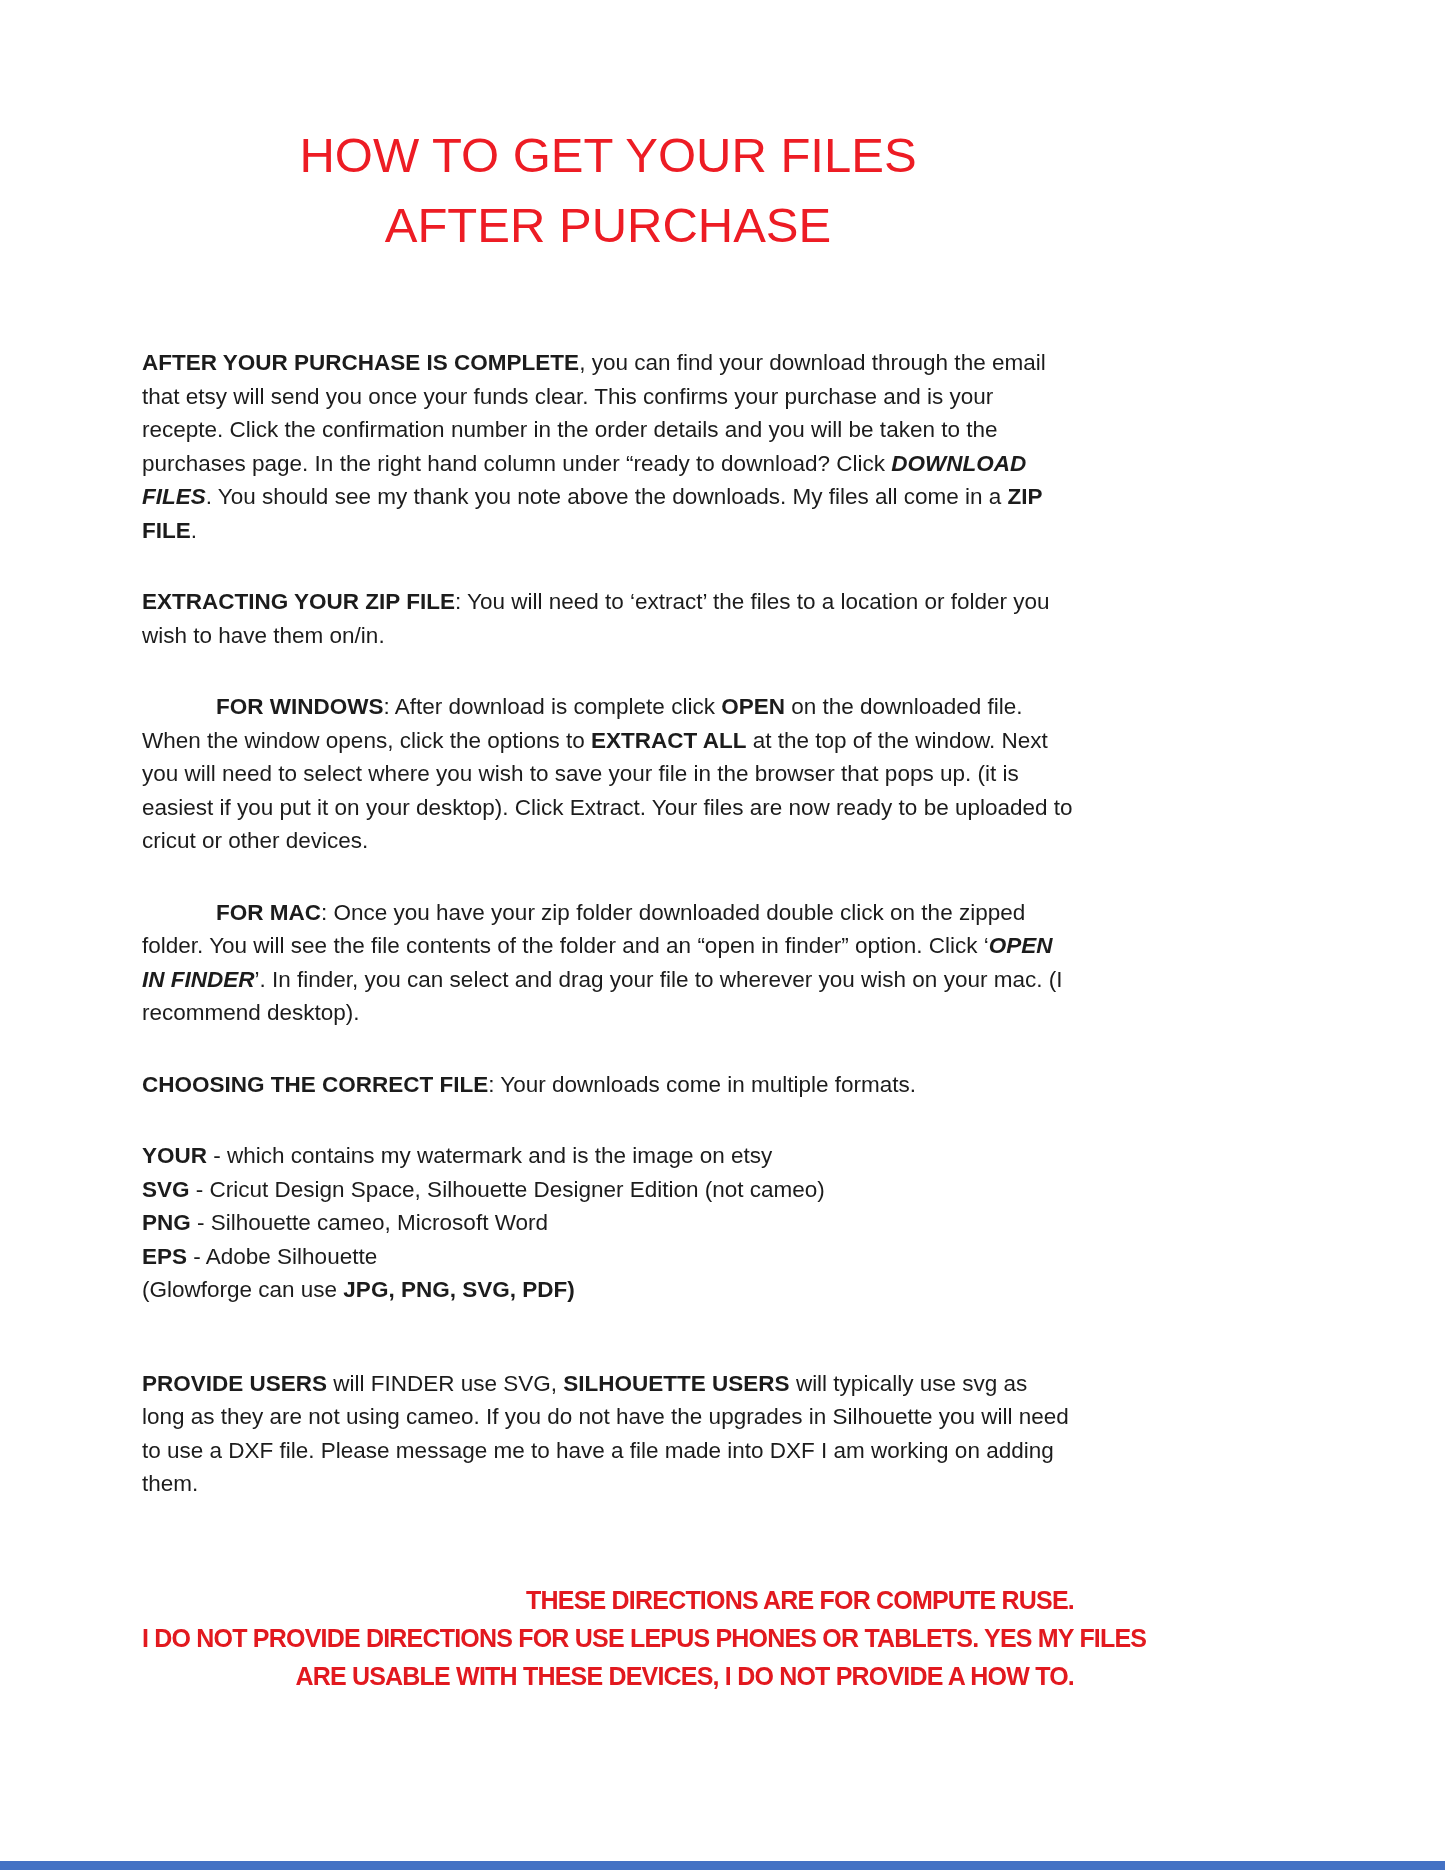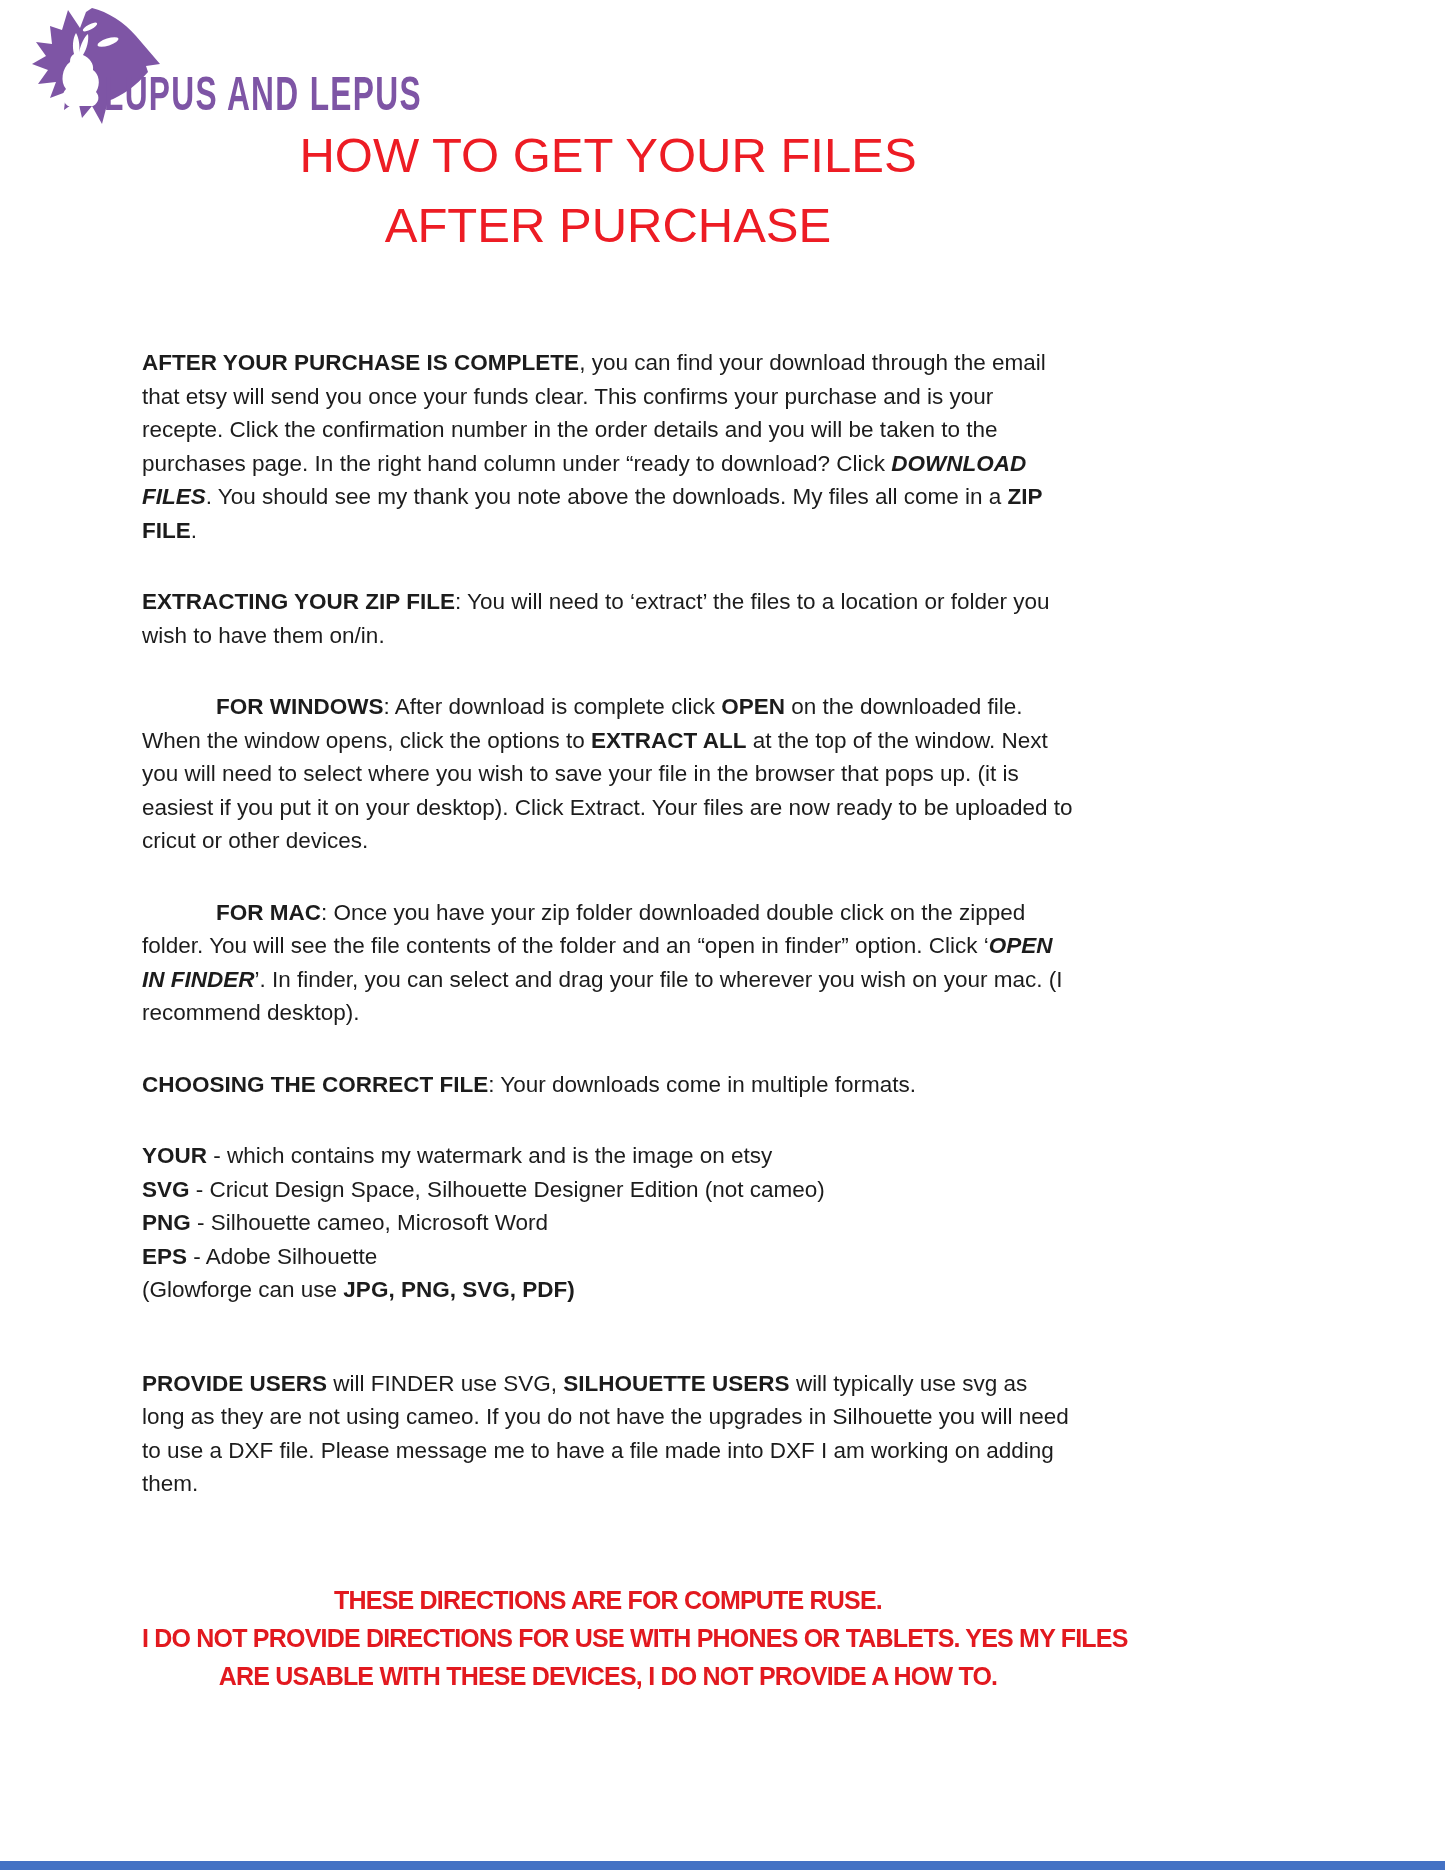--- a/index.html
+++ b/index.html
@@ -36,56 +36,29 @@
   .b{font-weight:bold;}
   .i{font-style:italic;}
   
   .warning{
     margin-top:80px;
     text-align:center;
     font-weight:bold;
     font-size:25px;line-height:38px;
     letter-spacing:-0.8px;
   }
-  .warning div{white-space:nowrap;}
+  .warning div{white-space:nowrap;text-align:right;}
   
   .footbar{position:absolute;left:0;right:0;bottom:0;height:9px;}
 </style>
 </head>
 <body>
 
 <div class="page">
 
-  <div class="logo" style="color: rgb(126, 85, 165);">
-    <svg width="150" height="125" viewBox="0 0 150 125" aria-hidden="true">
-      <path fill="currentColor" d="M48,4 L60,22 L66,6 L72,2
-        C88,6 104,16 116,30
-        L140,58 L126,60 L128,66
-        C116,80 102,90 88,95
-        L82,118 L72,100 L62,112 L58,94
-        L44,104 L46,86 L30,92 L36,76
-        L18,78 L28,64 L12,58 L26,50
-        L16,36 L32,38 L30,20 L42,24 Z"></path>
-      <ellipse fill="#ffffff" cx="88" cy="36" rx="11" ry="3.6" transform="rotate(-18 88 36)"></ellipse>
-      <ellipse fill="#ffffff" cx="70" cy="21" rx="8" ry="2.6" transform="rotate(-28 70 21)"></ellipse>
-      <path fill="#ffffff" d="M54,48
-        C52,40 53,32 56,27
-        C59,32 60,40 59,46
-        C61,38 64,31 68,28
-        C69,34 67,43 63,49
-        C70,52 74,58 73,64
-        C79,68 81,78 76,86
-        C80,90 79,97 73,100
-        L48,100
-        C42,96 41,88 46,83
-        C40,76 42,62 50,56
-        C50,52 51,50 54,48 Z"></path>
-    </svg>
-    <div class="brand">LUPUS AND LEPUS</div>
-  </div>
 
   <div class="content">
 
     <div class="title" style="color: rgb(237, 28, 36);">
       <div>HOW TO GET YOUR FILES</div>
       <div>AFTER PURCHASE</div>
     </div>
 
     <div class="paras">
         <div class="para body"><span class="b">AFTER YOUR PURCHASE IS COMPLETE</span><span>, you can find your download through the email that etsy will send you once your funds clear. This confirms your purchase and is your recepte. Click the confirmation number in the order details and you will be taken to the purchases page. In the right hand column under “ready to download? Click </span><span class="b i">DOWNLOAD FILES</span><span>. You should see my thank you note above the downloads. My files all come in a </span><span class="b">ZIP FILE</span><span>.</span></div>
@@ -96,19 +69,19 @@
         <div class="para list"><span class="b">YOUR</span><span> - which contains my watermark and is the image on etsy</span></div>
         <div class="para list"><span class="b">SVG</span><span> - Cricut Design Space, Silhouette Designer Edition (not cameo)</span></div>
         <div class="para list"><span class="b">PNG</span><span> - Silhouette cameo, Microsoft Word</span></div>
         <div class="para list"><span class="b">EPS</span><span> - Adobe Silhouette</span></div>
         <div class="para list end"><span>(Glowforge can use </span><span class="b">JPG, PNG, SVG, PDF)</span></div>
         <div class="para body"><span class="b">PROVIDE USERS</span><span> will FINDER use SVG, </span><span class="b">SILHOUETTE USERS</span><span> will typically use svg as long as they are not using cameo. If you do not have the upgrades in Silhouette you will need to use a DXF file. Please message me to have a file made into DXF I am working on adding them.</span></div>
       </div>
 
     <div class="warning" style="color: rgb(226, 25, 31);">
       <div>THESE DIRECTIONS ARE FOR COMPUTE RUSE.</div>
-      <div>I DO NOT PROVIDE DIRECTIONS FOR USE WITH PHONES OR TABLETS. YES MY FILES</div>
+      <div>I DO NOT PROVIDE DIRECTIONS FOR USE LEPUS PHONES OR TABLETS. YES MY FILES</div>
       <div>ARE USABLE WITH THESE DEVICES, I DO NOT PROVIDE A HOW TO.</div>
     </div>
   </div>
 
   <div class="footbar" style="background-color: rgb(68, 114, 196);"></div>
 </div>
 
 </body></html>

